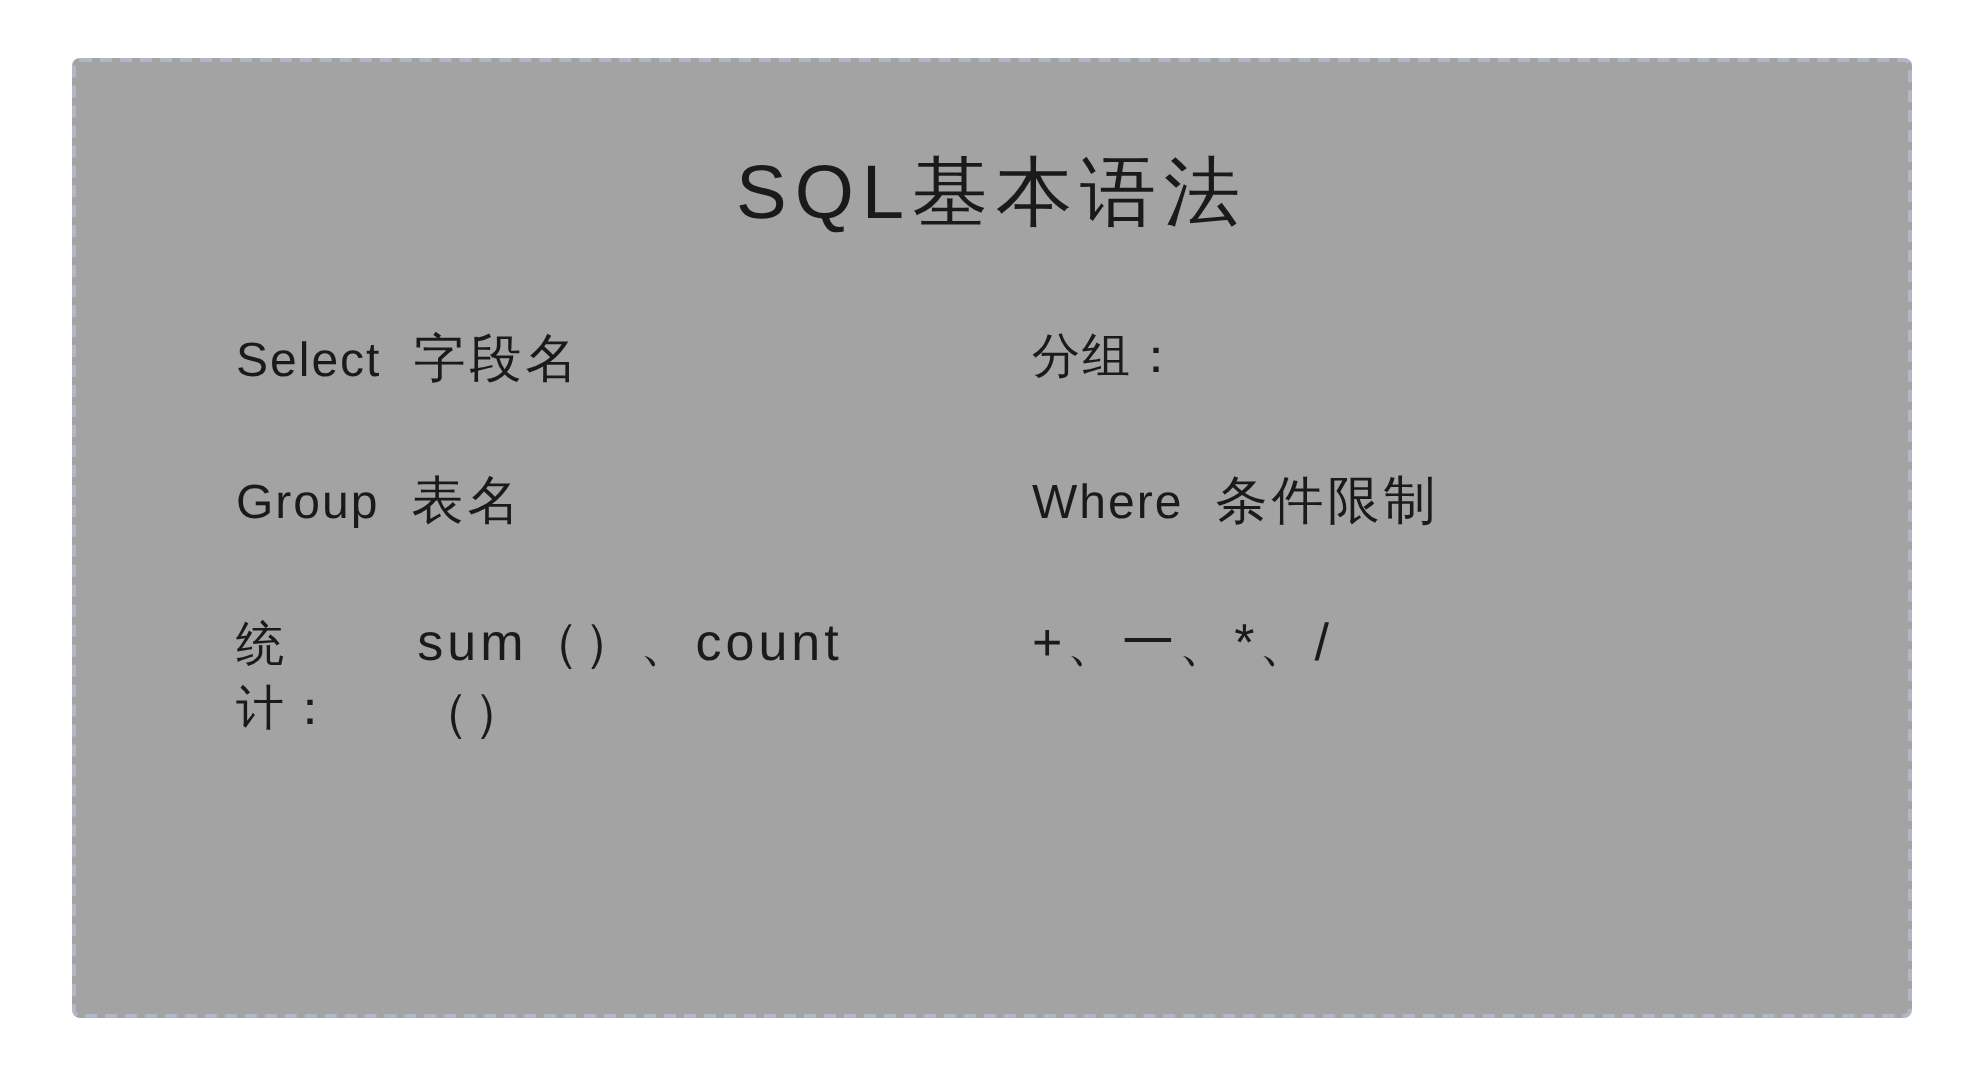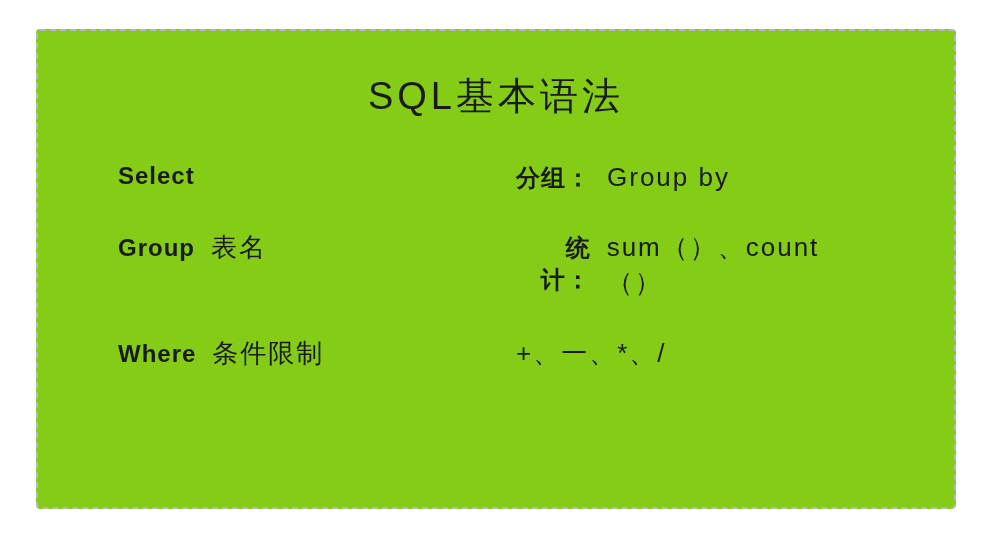--- a/index.html
+++ b/index.html
@@ -16,21 +16,21 @@
       align-items: center;
       justify-content: center;
       font-family: 'Microsoft YaHei', 'PingFang SC', 'SimHei', Arial, sans-serif;
     }
 
     .slide-container {
       width: 920px;
       height: 480px;
       border: 2px dashed #b0b8c8;
       border-radius: 4px;
-      background: #84cc16;
+      background: #a3a3a3;
       display: flex;
       flex-direction: column;
       align-items: center;
       padding: 30px 60px;
     }
 
     .slide-title {
       font-size: 38px;
       font-weight: 500;
       color: #1a1a1a;
@@ -49,64 +49,63 @@
     }
 
     .content-item {
       display: flex;
       align-items: baseline;
       gap: 16px;
     }
 
     .keyword {
       font-size: 24px;
-      font-weight: 700;
+      font-weight: 400;
       color: #1a1a1a;
       min-width: 70px;
       letter-spacing: 1px;
-      text-align: right;
     }
 
     .description {
       font-size: 26px;
       font-weight: 400;
       color: #1a1a1a;
       letter-spacing: 2px;
     }
   </style>
 </head>
 <body>
 
 <div class="slide-container">
   <h1 class="slide-title">SQL基本语法</h1>
 
   <div class="content-grid">
 
     <div class="content-item">
       <span class="keyword">Select</span>
+      <span class="description">字段名</span>
     </div>
 
     <div class="content-item">
       <span class="keyword">分组：</span>
-      <span class="description">Group by</span>
     </div>
 
     <div class="content-item">
       <span class="keyword">Group</span>
       <span class="description">表名</span>
     </div>
 
     <div class="content-item">
-      <span class="keyword">统计：</span>
-      <span class="description">sum（）、count（）</span>
+      <span class="keyword">Where</span>
+      <span class="description">条件限制</span>
     </div>
 
     <div class="content-item">
-      <span class="keyword">Where</span>
-      <span class="description">条件限制</span>
+      <span class="keyword">统计：</span>
+      <span class="description">sum（）、count（）</span>
     </div>
 
     <div class="content-item">
       <span class="description">+、一、*、/</span>
     </div>
 
   </div>
 </div>
 
 </body></html>

